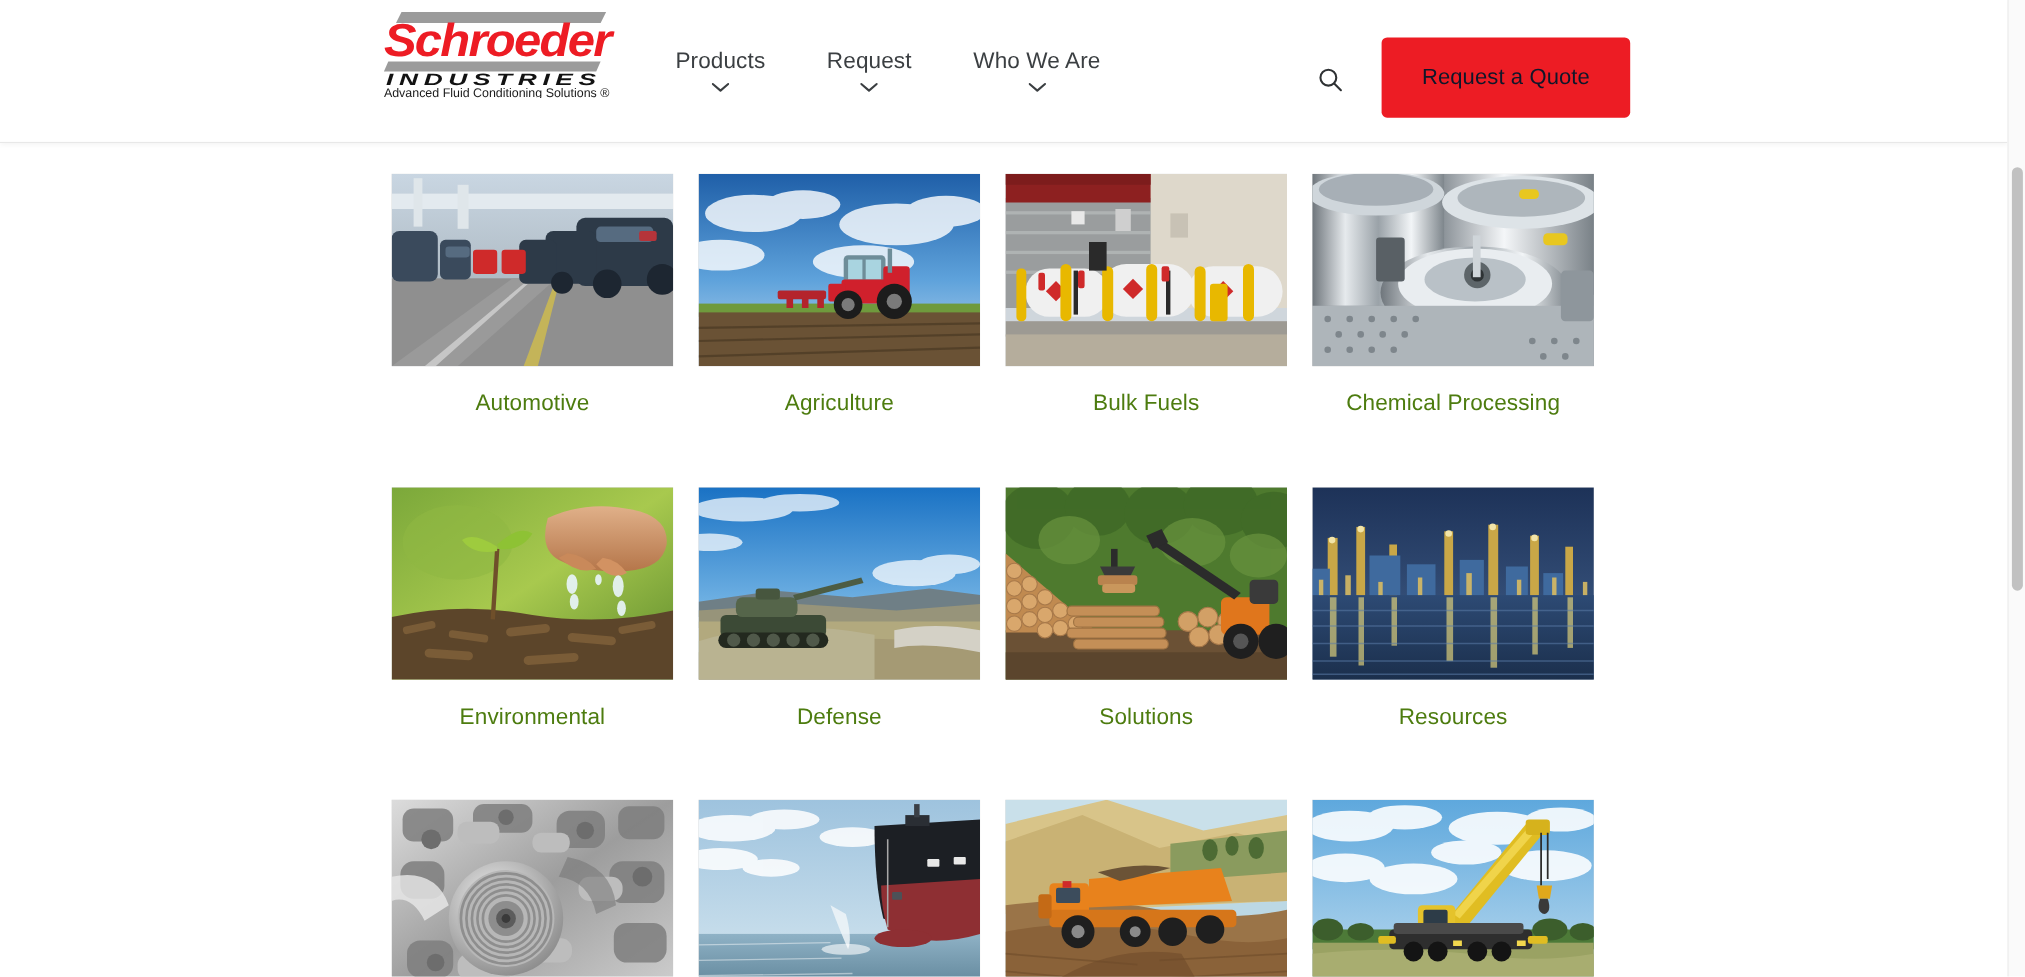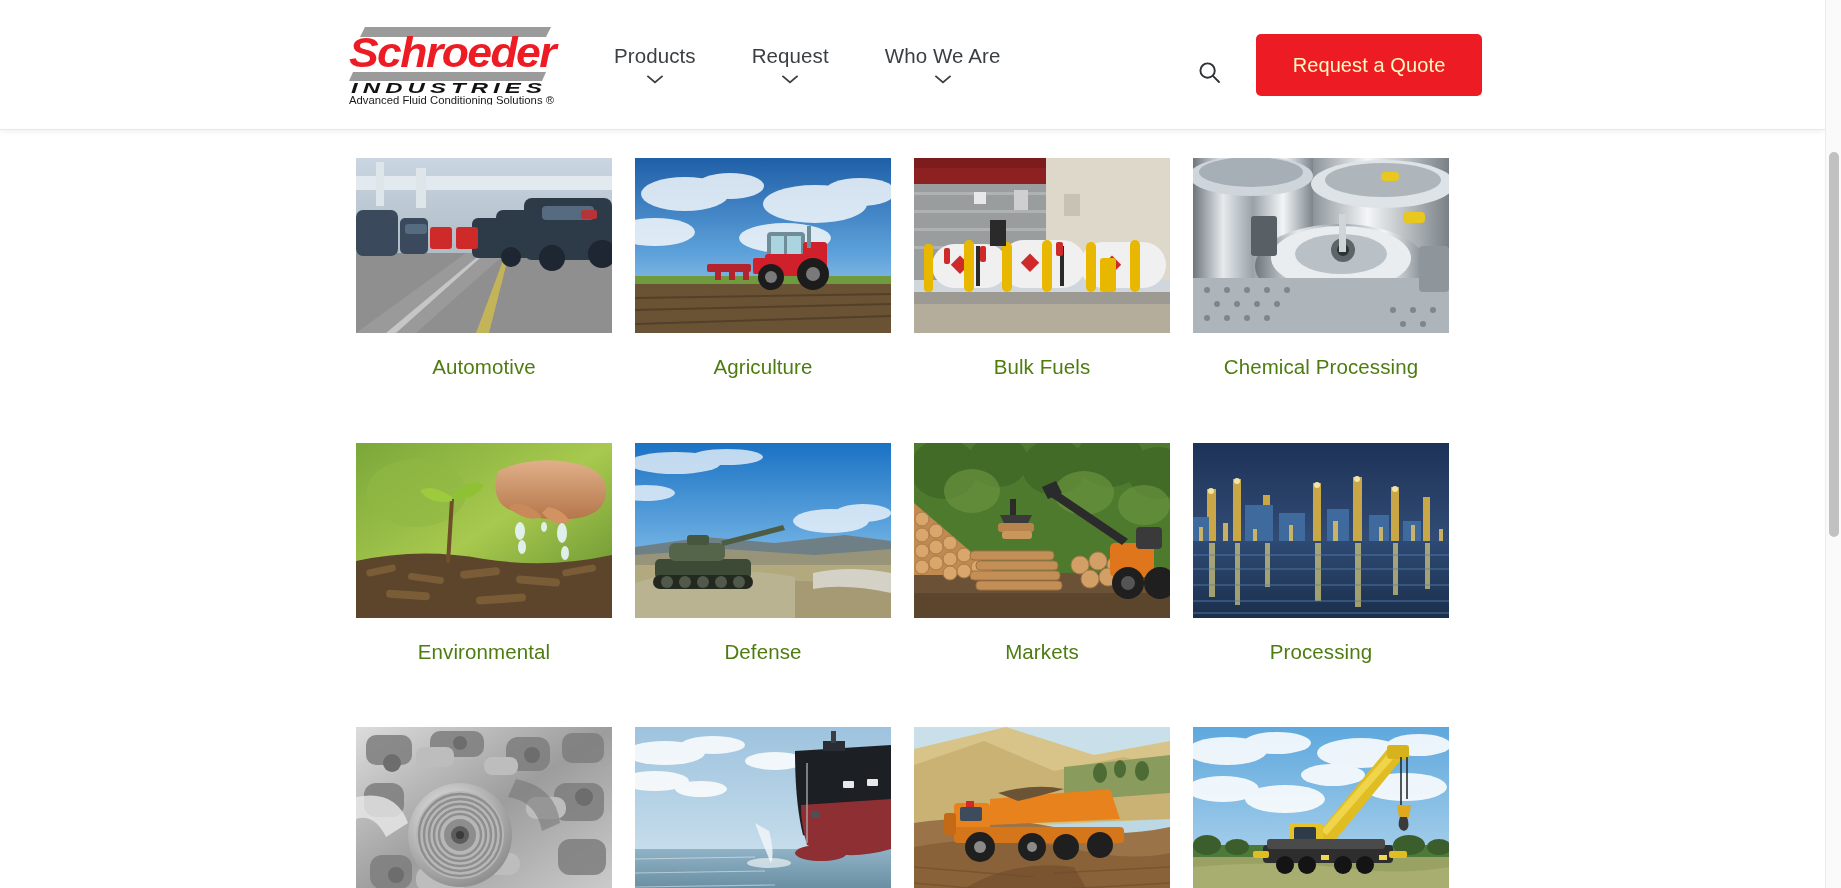--- a/index.html
+++ b/index.html
@@ -34,21 +34,21 @@
     position: relative;
     height: 130px;
     display: flex;
     align-items: center;
   }
 
   
   .logo {
     position: absolute;
     left: 341px;
-    top: 23px;
+    top: 7px;
     width: 222px;
     height: 82px;
     display: block;
     text-decoration: none;
   }
   .logo svg { display: block; }
 
   
   .nav {
     position: absolute;
@@ -101,25 +101,25 @@
     align-items: center;
     justify-content: center;
   }
 
   
   .cta {
     position: absolute;
     left: 1256px;
     top: 34px;
     width: 226px;
-    height: 62px;
+    height: 73px;
     background: #ED1C24;
     border: none;
     border-radius: 5px;
-    color: #fef9c3;
+    color: #0f172a;
     font-size: 20px;
     font-family: "Liberation Sans", sans-serif;
     cursor: pointer;
     letter-spacing: 0.1px;
   }
 
   
   .markets {
     position: absolute;
     top: 131px;
@@ -613,21 +613,21 @@
               <rect x="96" y="56" width="6" height="22" fill="#2b2b2b"></rect>
               <path d="M86 72 L118 72 L112 84 L92 84 Z" fill="#3a3a3a"></path>
               <rect x="84" y="80" width="36" height="9" rx="3" fill="#b9834e"></rect>
               <rect x="88" y="88" width="30" height="8" rx="3" fill="#c9975c"></rect>
               <circle cx="214" cy="140" r="16" fill="#1f1f1f"></circle>
                 <circle cx="214" cy="140" r="7" fill="#555"></circle>
               <circle cx="246" cy="140" r="16" fill="#1f1f1f"></circle>
             </g>
           </svg>
         </div>
-        <span class="card-label">Markets</span>
+        <span class="card-label">Solutions</span>
       </a>
 
       <a class="card" href="#">
         <div class="card-img">
           <svg viewBox="0 0 256 175" preserveAspectRatio="none">
             <defs>
                 <linearGradient id="i1" x1="0" y1="0" x2="0" y2="1">
                   <stop offset="0" stop-color="#1d3258"></stop>
                   <stop offset="1" stop-color="#43618c"></stop>
                 </linearGradient>
@@ -684,21 +684,21 @@
             </g>
             <g stroke="#5b7da8" stroke-width="1.4" opacity=".55">
               <line x1="0" y1="112" x2="256" y2="112"></line>
                 <line x1="0" y1="126" x2="256" y2="126"></line>
               <line x1="0" y1="142" x2="256" y2="142"></line>
                 <line x1="0" y1="158" x2="256" y2="158"></line>
                 <line x1="0" y1="170" x2="256" y2="170"></line>
             </g>
           </svg>
         </div>
-        <span class="card-label">Processing</span>
+        <span class="card-label">Resources</span>
       </a>
 
       <a class="card" href="#">
         <div class="card-img">
           <svg viewBox="0 0 256 175" preserveAspectRatio="none">
             <defs>
               <linearGradient id="m1" x1="0" y1="0" x2="1" y2="1">
                   <stop offset="0" stop-color="#dcdcdc"></stop>
                   <stop offset=".5" stop-color="#9d9d9d"></stop>
                   <stop offset="1" stop-color="#cfcfcf"></stop>

